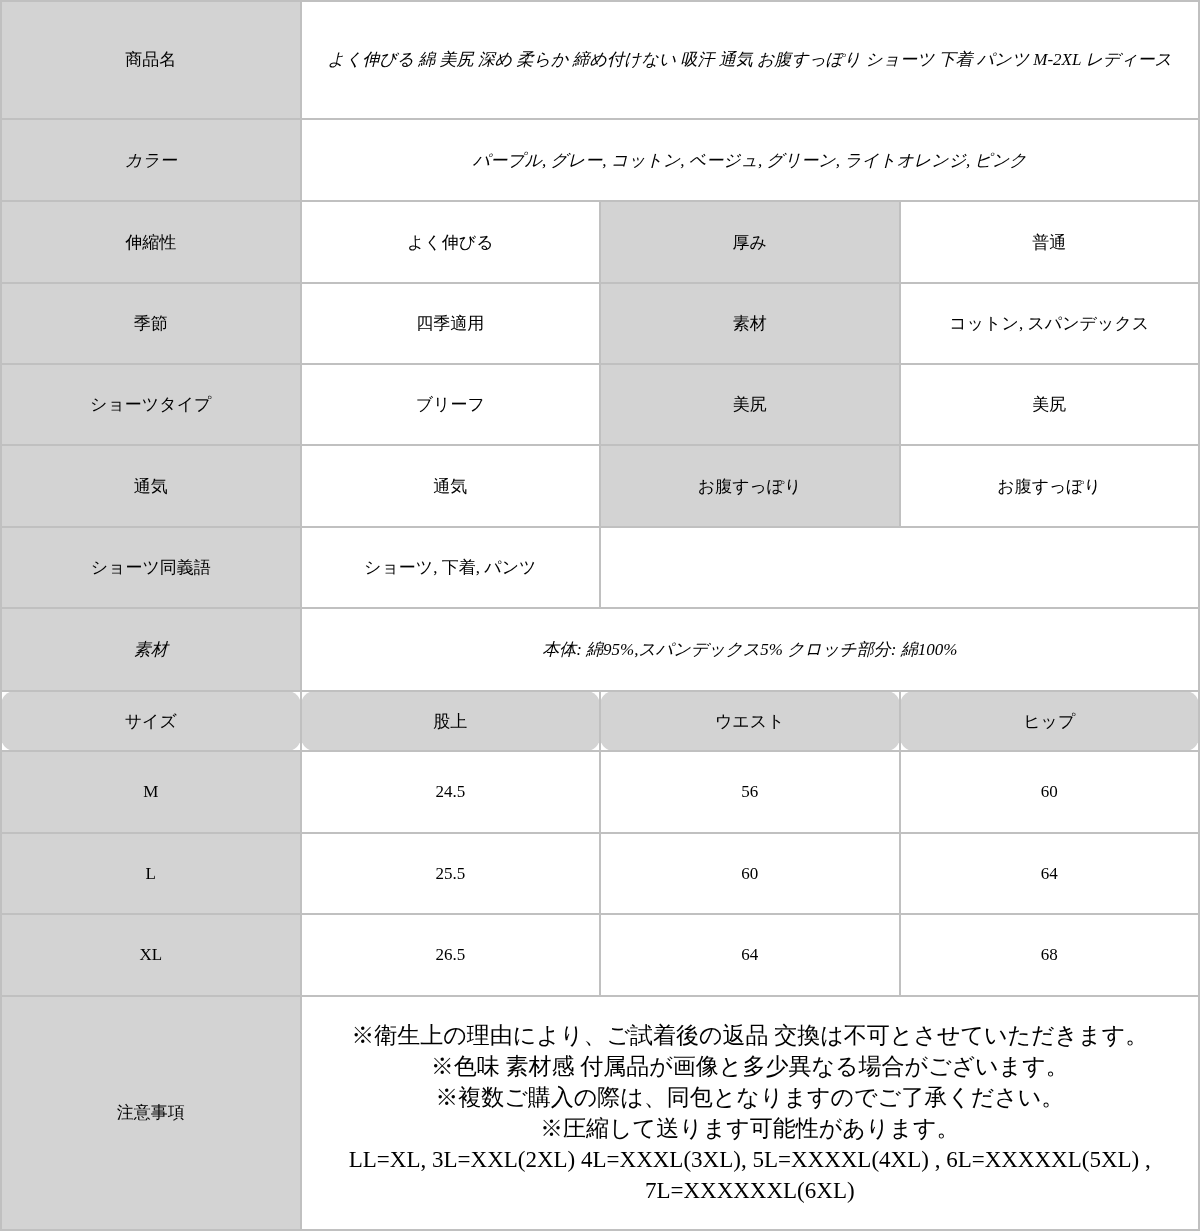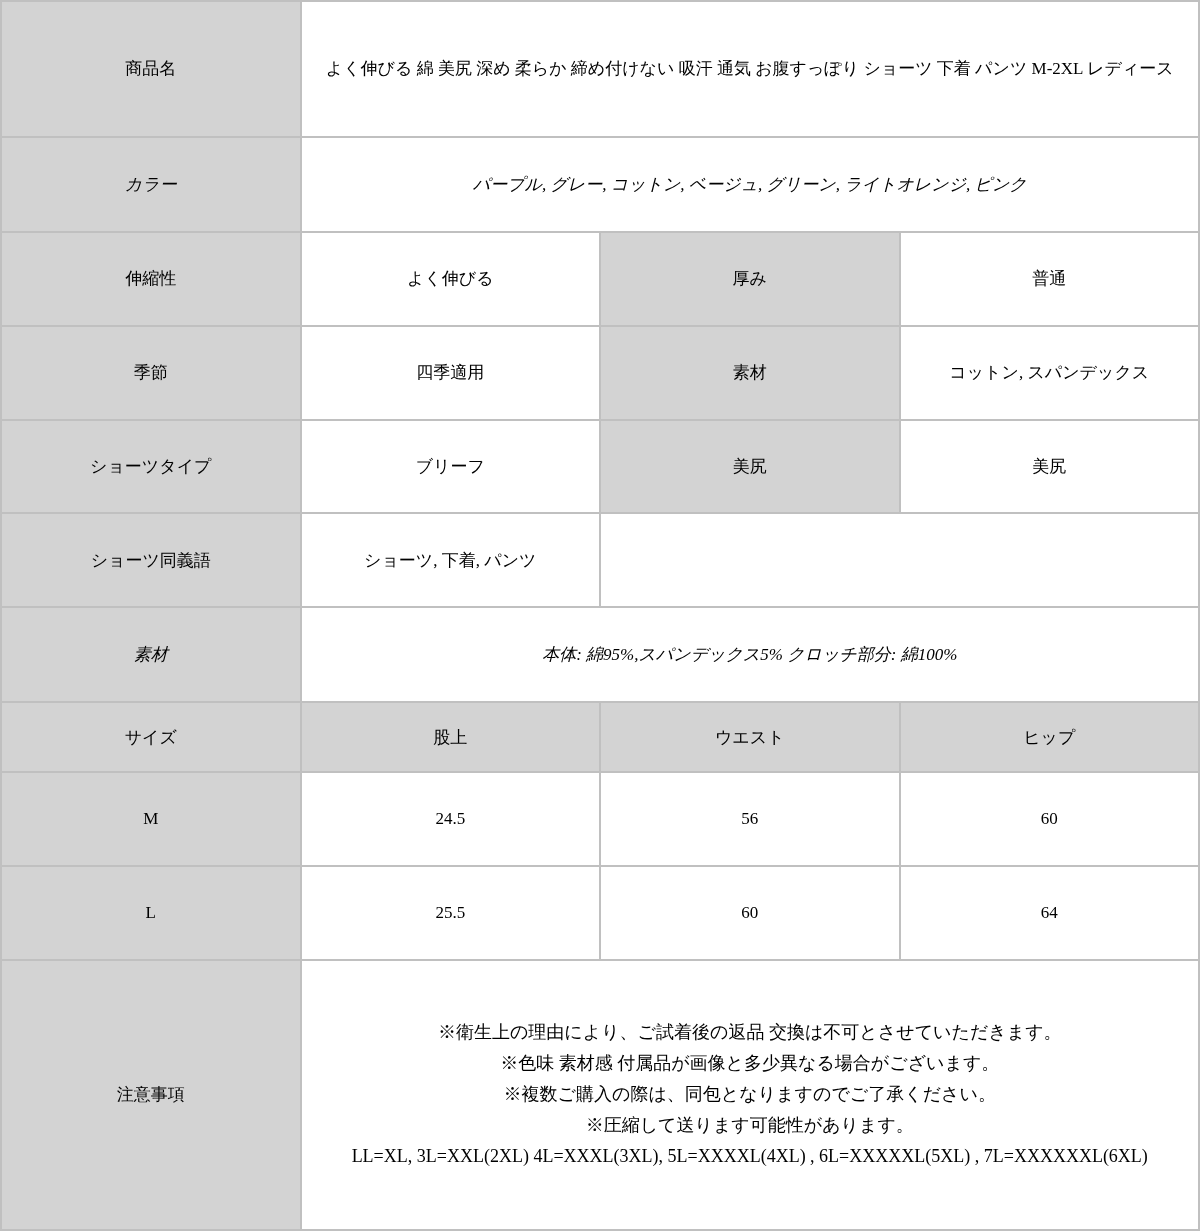--- a/index.html
+++ b/index.html
@@ -19,26 +19,26 @@
     font-size: 17px;
     padding: 0 8px;
     background: var(--cell-bg, #ffffff);
     overflow: hidden;
   }
   table.spec td.hd { background: var(--header-bg, #d3d3d3); }
   tr.h95  td { height: 95px; }
   tr.h66  td { height: 66px; font-style: italic; }
   tr.h65  td { height: 65px; }
   tr.h45  td { height: 45px; }
-  tr.h48  td { height: 48px; }
+  tr.h48  td { height: 48px; border-radius: 14px; }
   tr.h191 td { height: 191px; }
-  td.name-cell  { font-size: 18px; line-height: 35px; padding: 0 38px; }
+  td.name-cell  { font-size: 18px; line-height: 35px; padding: 0 38px; font-style: italic; }
   td.wide-cell  { padding: 0 30px; }
   td.notes-cell { padding: 0 12px; }
-  .note-line { line-height: 31px; font-size: 18px; text-align: center; }
+  .note-line { line-height: 31px; font-size: 23px; text-align: center; }
 </style>
 </head>
 <body>
 
 <table class="spec">
   <colgroup>
     <col style="width:25%">
       <col style="width:25%">
       <col style="width:25%">
       <col style="width:25%">
@@ -71,20 +71,26 @@
 
   <tr class="h65">
     <td class="hd">ショーツタイプ</td>
     <td>ブリーフ</td>
     <td class="hd">美尻</td>
     <td>美尻</td>
   </tr>
 
 
 
+  <tr class="h65">
+    <td class="hd">通気</td>
+    <td>通気</td>
+    <td class="hd">お腹すっぽり</td>
+    <td>お腹すっぽり</td>
+  </tr>
 
   <tr class="h65">
     <td class="hd">ショーツ同義語</td>
     <td>ショーツ, 下着, パンツ</td>
     <td colspan="2"></td>
   </tr>
 
   <tr class="h66">
     <td class="hd">素材</td>
     <td colspan="3" class="wide-cell">本体: 綿95%,スパンデックス5% クロッチ部分: 綿100%</td>
@@ -105,20 +111,26 @@
     <td>60</td>
   </tr>
 
   <tr class="h65">
     <td class="hd">L</td>
     <td>25.5</td>
     <td>60</td>
     <td>64</td>
   </tr>
 
+  <tr class="h65">
+    <td class="hd">XL</td>
+    <td>26.5</td>
+    <td>64</td>
+    <td>68</td>
+  </tr>
 
 
   <tr class="h191">
     <td class="hd">注意事項</td>
     <td colspan="3" class="notes-cell">
       <div class="note-line">※衛生上の理由により、ご試着後の返品 交換は不可とさせていただきます。</div>
       <div class="note-line">※色味 素材感 付属品が画像と多少異なる場合がございます。</div>
       <div class="note-line">※複数ご購入の際は、同包となりますのでご了承ください。</div>
       <div class="note-line">※圧縮して送ります可能性があります。</div>
       <div class="note-line">LL=XL, 3L=XXL(2XL) 4L=XXXL(3XL), 5L=XXXXL(4XL) , 6L=XXXXXL(5XL) , 7L=XXXXXXL(6XL)</div>

